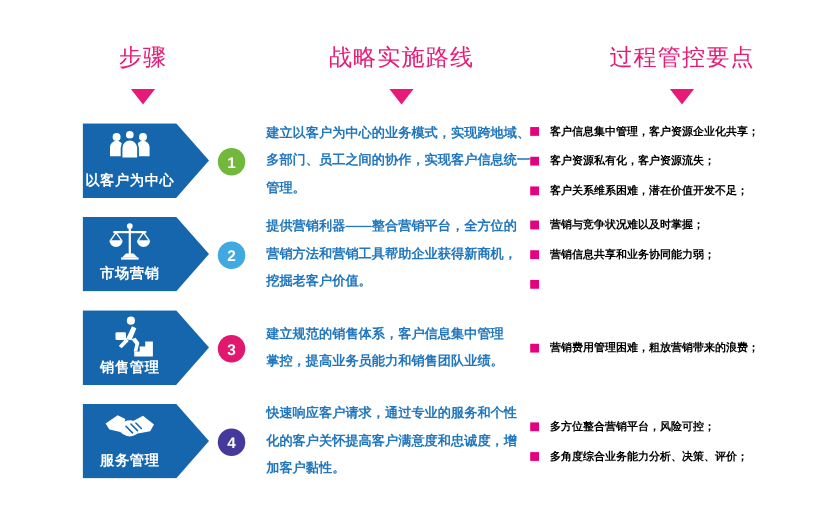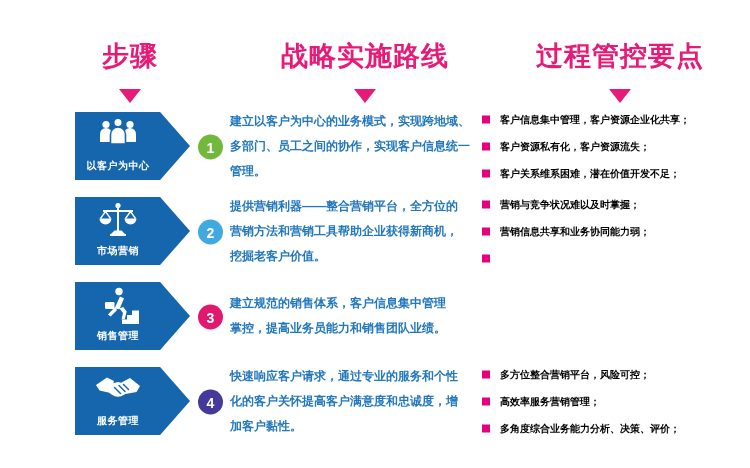--- a/index.html
+++ b/index.html
@@ -2,21 +2,21 @@
 <html><head>
 <meta charset="utf-8">
 <style>
   html,body { margin:0; padding:0; background:#fff; }
   .canvas {
     position:relative; width:750px; height:468px; background:#ffffff;
     font-family:"Liberation Sans","DejaVu Sans",sans-serif; overflow:hidden;
   }
   
   .col-header { position:absolute; top:38px; text-align:center; }
-  .col-header .title { font-size:27px; font-weight:bold; color:#e81a77; letter-spacing:1px; }
+  .col-header .title { font-size:21px; font-weight:normal; color:#e81a77; letter-spacing:1px; }
   .col-header .tri {
     width:0; height:0; margin:15px auto 0;
     border-left:11px solid transparent; border-right:11px solid transparent;
     border-top:14px solid #e81a77;
   }
   .h1 { left:70px;  width:120px; }
   .h2 { left:248px; width:234px; }
   .h3 { left:498px; width:244px; }
 
   
@@ -24,32 +24,32 @@
   .r1 { top:112px; } .r2 { top:197px; } .r3 { top:282px; } .r4 { top:367px; }
 
   .arrow {
     position:absolute; left:75px; top:0; width:115px; height:68px;
     background:#1566ad; color:#fff;
     clip-path:polygon(0 0, 74% 0, 100% 50%, 74% 100%, 0 100%);
   }
   .arrow-icon { position:absolute; top:5px; left:0; width:86px; text-align:center; }
   .arrow-label {
     position:absolute; bottom:7px; left:0; width:86px; text-align:center;
-    font-size:10px; font-weight:bold; letter-spacing:0.5px; white-space:nowrap;
+    font-size:13px; font-weight:bold; letter-spacing:0.5px; white-space:nowrap;
   }
 
   .num {
     position:absolute; left:198px; top:50%; transform:translateY(-46%);
     width:25px; height:25px; border-radius:50%;
     display:flex; align-items:center; justify-content:center;
     color:#fff; font-size:14px; font-weight:bold;
   }
 
   .para {
-    position:absolute; left:230px; top:50%; transform:translateY(-50%);
+    position:absolute; left:242px; top:50%; transform:translateY(-50%);
     color:#2277bd; font-size:12px; font-weight:bold; line-height:25px;
   }
   .para div { white-space:nowrap; }
 
   .points { position:absolute; left:482px; top:50%; transform:translateY(-50%); }
   .point { display:flex; align-items:center; height:27px; white-space:nowrap; }
   .point .sq { width:8px; height:8px; background:#e6007e; margin-right:10px; flex:none; }
   .point .txt { font-size:10px; font-weight:bold; color:#000000; }
 </style>
 </head>
@@ -167,20 +167,24 @@
         </svg>
       </div>
       <div class="arrow-label">销售管理</div>
     </div>
     <div class="num" style="background: rgb(224, 25, 110);">3</div>
     <div class="para">
       <div>建立规范的销售体系，客户信息集中管理</div>
       <div>掌控，提高业务员能力和销售团队业绩。</div>
     </div>
     <div class="points">
+      <div class="point">
+        <span class="sq"></span>
+        <span class="txt">营销费用管理困难，粗放营销带来的浪费；</span>
+      </div>
     </div>
   </div>
 
   <div class="row r4">
     <div class="arrow">
       <div class="arrow-icon">
         <svg width="50" height="34" viewBox="0 0 50 34">
           <g fill="#fff">
             <path d="M3 13 L14 5.5 l7 3.5 -3.5 12 -11 -2.5 z"></path>
             <path d="M47 14 L37 6 l-8.5 4.5 4 11.5 11 -2 z"></path>
@@ -201,22 +205,18 @@
       <div>化的客户关怀提高客户满意度和忠诚度，增</div>
       <div>加客户黏性。</div>
     </div>
     <div class="points">
       <div class="point">
         <span class="sq"></span>
         <span class="txt">多方位整合营销平台，风险可控；</span>
       </div>
       <div class="point">
         <span class="sq"></span>
-        <span class="txt">高效率服务营销管理；</span>
-      </div>
-      <div class="point">
-        <span class="sq"></span>
         <span class="txt">多角度综合业务能力分析、决策、评价；</span>
       </div>
     </div>
   </div>
 
 </div>
 
 </body></html>

